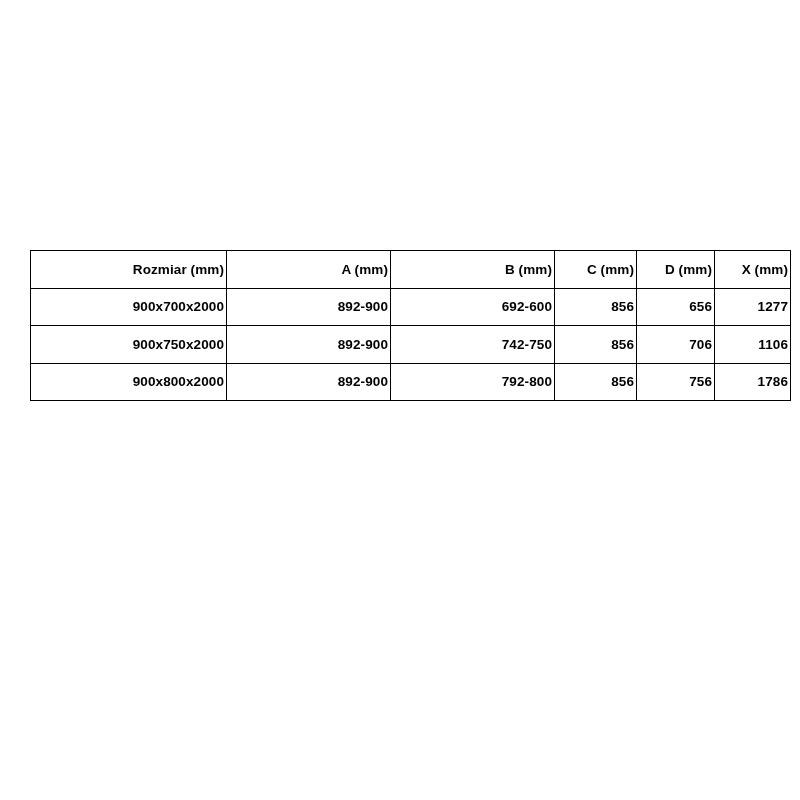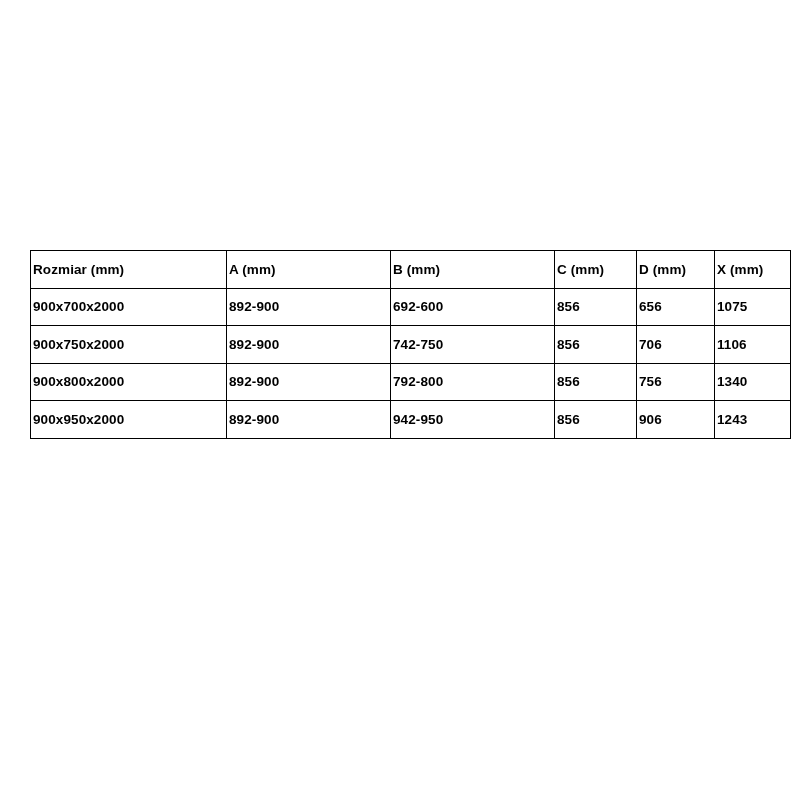--- a/index.html
+++ b/index.html
@@ -26,21 +26,21 @@
     width: 740px;
   }
   table.spec {
     border-collapse: collapse;
     width: 740px;
     table-layout: fixed;
   }
   table.spec th,
   table.spec td {
     border: 1px solid #000000;
-    text-align: left;
+    text-align: right;
     vertical-align: middle;
     font-size: 13.5px;
     font-weight: bold;
     height: 36.5px;
     padding: 0 2px;
     white-space: nowrap;
     letter-spacing: 0.1px;
   }
   table.spec th {
     font-size: 13.5px;
@@ -76,42 +76,34 @@
           <th>X (mm)</th>
         </tr>
       </thead>
       <tbody>
         <tr>
           <td>900x700x2000</td>
           <td>892-900</td>
           <td>692-600</td>
           <td>856</td>
           <td>656</td>
-          <td>1075</td>
+          <td>1277</td>
         </tr>
         <tr>
           <td>900x750x2000</td>
           <td>892-900</td>
           <td>742-750</td>
           <td>856</td>
           <td>706</td>
           <td>1106</td>
         </tr>
         <tr>
           <td>900x800x2000</td>
           <td>892-900</td>
           <td>792-800</td>
           <td>856</td>
           <td>756</td>
-          <td>1340</td>
-        </tr>
-        <tr>
-          <td>900x950x2000</td>
-          <td>892-900</td>
-          <td>942-950</td>
-          <td>856</td>
-          <td>906</td>
-          <td>1243</td>
+          <td>1786</td>
         </tr>
       </tbody>
     </table>
   </div>
 </div>
 
 </body></html>

